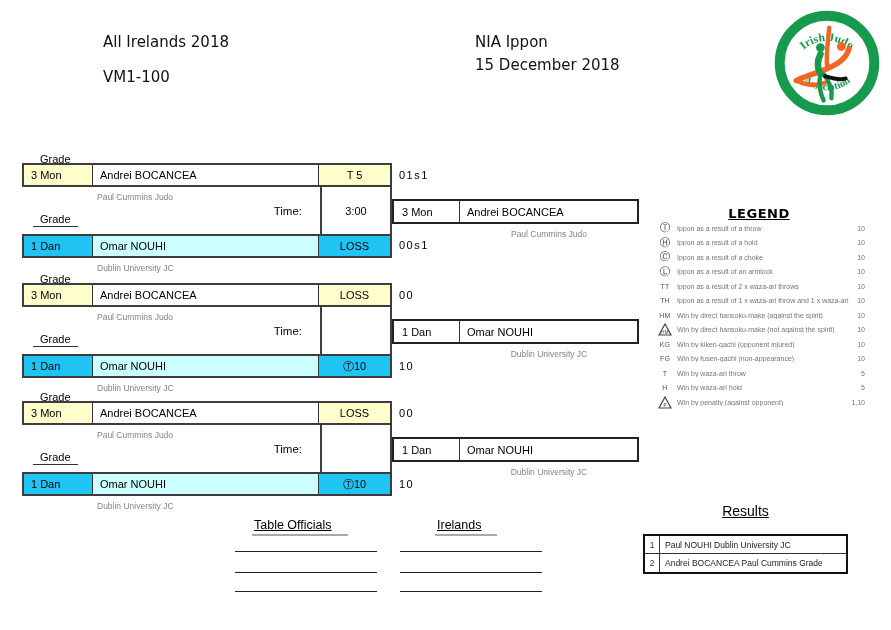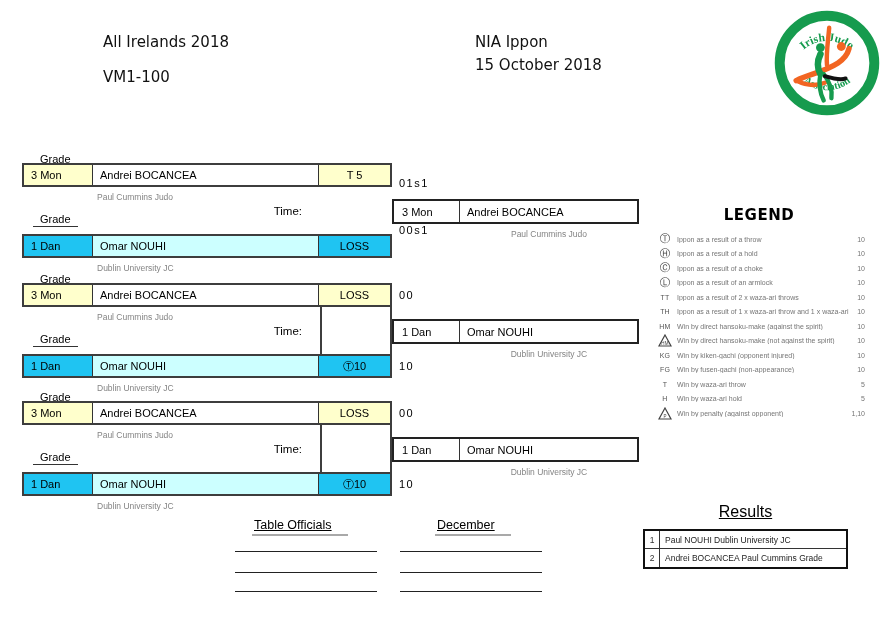--- a/index.html
+++ b/index.html
@@ -46,32 +46,32 @@
   .winner-box { position:absolute; left:392px; top:46px; width:247px; height:25px;
     border:2px solid #222; background:#fff; display:flex; }
   .w-grade { width:66px; border-right:1.5px solid #333; display:flex; align-items:center;
     padding-left:8px; font-size:11px; }
   .w-name { flex:1; display:flex; align-items:center; padding-left:7px; font-size:11px; }
   .winner-club { position:absolute; left:460px; top:76px; width:178px; text-align:center;
     font-size:8.5px; color:#848484; }
 
   
   #legend { position:absolute; left:653px; top:206px; width:212px; }
-  #legend-title { text-align:center; font-size:15px; font-weight:bold;
-    font-family:"DejaVu Sans", sans-serif; letter-spacing:.5px; margin-bottom:8px; }
+  #legend-title { text-align:center; font-size:13px; font-weight:bold;
+    font-family:"DejaVu Sans", sans-serif; letter-spacing:.5px; margin-bottom:0;text-decoration:underline; }
   .l-row { display:flex; align-items:center; height:14.5px; }
   .l-icon { width:24px; display:flex; justify-content:center; align-items:center;
     color:#555; font-size:7px; letter-spacing:.2px; flex:none; }
   .l-icon.circ { font-size:10.5px; color:#444; }
   .l-text { flex:1; font-size:7px; color:#757575; white-space:nowrap; overflow:hidden; }
   .l-pts { width:16px; text-align:right; font-size:7px; color:#757575; flex:none; }
 
   
   #results { position:absolute; left:643px; top:503px; width:205px; }
-  #results-title { text-align:center; font-size:16px; text-decoration:underline; margin-bottom:8px; }
+  #results-title { text-align:center; font-size:14px; text-decoration:underline; margin-bottom:15px; }
   #results-box { border:2.5px solid #111; background:#fff; }
   .r-row { display:flex; height:18px; }
   .r-row:first-child { border-bottom:1.5px solid #333; }
   .r-rank { width:15px; border-right:1.5px solid #333; display:flex; align-items:center;
     justify-content:center; font-size:8.5px; color:#333; flex:none; }
   .r-text { flex:1; display:flex; align-items:center; padding-left:5px; font-size:8.5px; color:#222; }
 
   
   .officials-heading { position:absolute; font-size:12.5px; border-bottom:2px solid #a9a9a9;
     padding:0 16px 2px 2px; }
@@ -79,21 +79,21 @@
   .sig-line { position:absolute; width:142px; border-top:1.5px solid #222; }
 </style>
 </head>
 <body>
 
 <div id="page">
 
   <div class="hdr" id="title1">All Irelands 2018</div>
   <div class="hdr" id="title2">VM1-100</div>
   <div class="hdr" id="venue">NIA Ippon</div>
-  <div class="hdr" id="date">15 October 2018</div>
+  <div class="hdr" id="date">15 December 2018</div>
 
   <div id="logo">
     <svg width="110" height="110" viewBox="0 0 100 100">
       <circle cx="50" cy="50" r="43" fill="#ffffff" stroke="#169B4E" stroke-width="9"></circle>
       <defs>
         <path id="arcTop" d="M 19,54 A 32,32 0 0 1 81,54"></path>
         <path id="arcBot" d="M 16,48 A 35,35 0 0 0 84,48"></path>
       </defs>
       <text font-size="10.5" fill="#169B4E" font-family="Liberation Serif, serif" font-weight="bold">
         <textPath href="#arcTop" startOffset="50%" text-anchor="middle">Irish Judo</textPath>
@@ -117,30 +117,33 @@
   </div>
 
   <div class="match" style="top:153px">
     <div class="grade-label" style="left:33px; top:0">Grade</div>
     <div class="prow" style="top:10px">
       <div class="cell g p1strong">3 Mon</div>
       <div class="cell n p1light">Andrei BOCANCEA</div>
       <div class="cell s p1strong">T 5</div>
     </div>
     <div class="club" style="left:97px; top:39px">Paul Cummins Judo</div>
-    <div class="out" style="top:18px">01s1</div>
+    <div class="out" style="top:10px">01s1</div>
     <div class="time-label">Time:</div>
+    <div class="time-box">
+        <span>3:00</span>
+      </div>
     <div class="grade-label" style="left:33px; top:60px">Grade</div>
     <div class="prow" style="top:81px">
       <div class="cell g p2strong">1 Dan</div>
       <div class="cell n p2light">Omar NOUHI</div>
       <div class="cell s p2strong">LOSS</div>
     </div>
     <div class="club" style="left:97px; top:110px">Dublin University JC</div>
-    <div class="out" style="top:65px">00s1</div>
+    <div class="out" style="top:80px">00s1</div>
     <div class="winner-box">
       <div class="w-grade">3 Mon</div>
       <div class="w-name">Andrei BOCANCEA</div>
     </div>
     <div class="winner-club">Paul Cummins Judo</div>
   </div>
 
   <div class="match" style="top:273px">
     <div class="grade-label" style="left:33px; top:0">Grade</div>
     <div class="prow" style="top:10px">
@@ -287,21 +290,21 @@
         <div class="r-rank">2</div>
         <div class="r-text">Andrei BOCANCEA Paul Cummins Grade</div>
       </div>
     </div>
   </div>
 
   <div class="officials-heading" style="left:252px; top:518px">
     <span>Table Officials</span>
   </div>
   <div class="officials-heading" style="left:435px; top:518px">
-    <span>December</span>
+    <span>Irelands</span>
   </div>
   <div class="sig-line" style="left:235px; top:551px"></div>
   <div class="sig-line" style="left:235px; top:572px"></div>
   <div class="sig-line" style="left:235px; top:591px"></div>
   <div class="sig-line" style="left:400px; top:551px"></div>
   <div class="sig-line" style="left:400px; top:572px"></div>
   <div class="sig-line" style="left:400px; top:591px"></div>
 
 </div>
 

